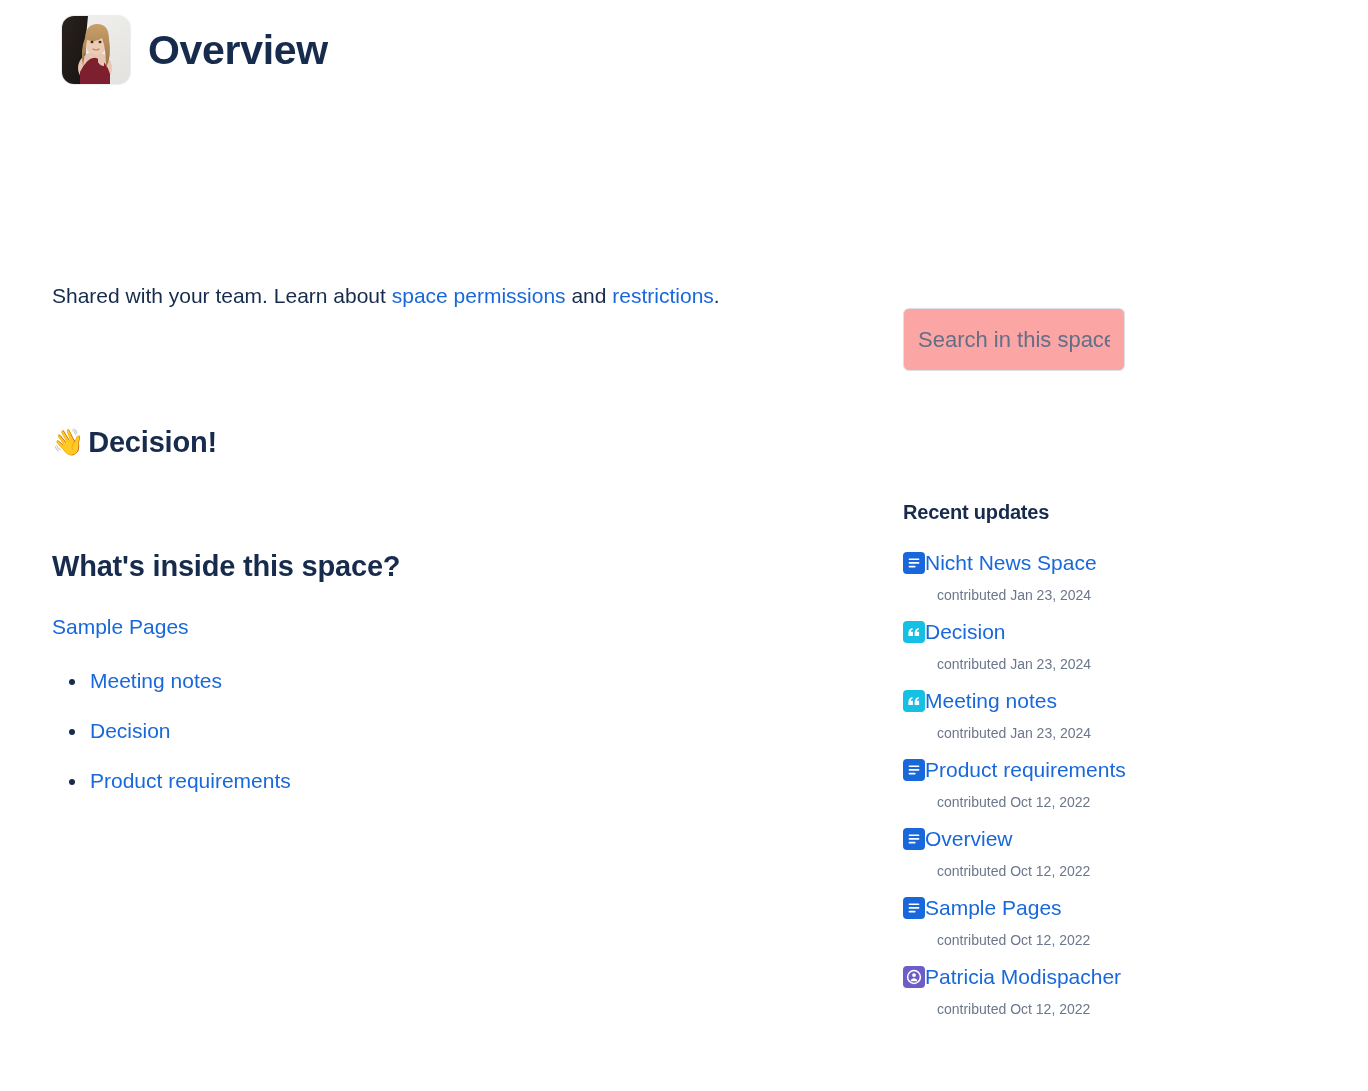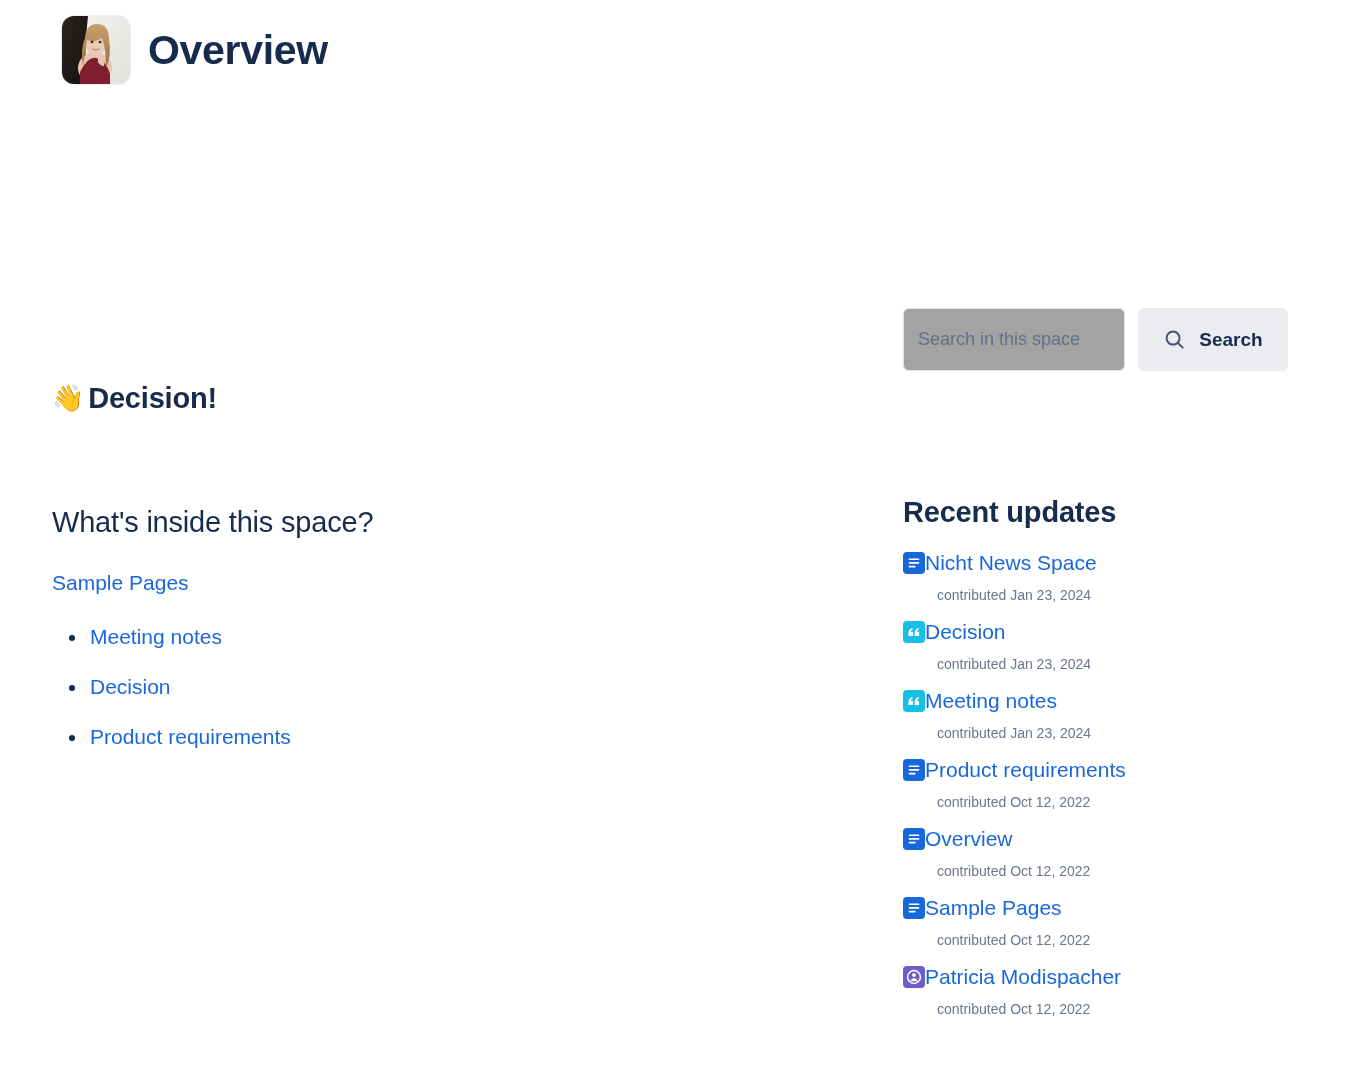--- a/index.html
+++ b/index.html
@@ -107,21 +107,21 @@
   .emoji-pencil {
     font-size: 20px;
     display: inline-block;
     transform: translateY(1px);
     filter: grayscale(100%);
   }
 
   .inside-heading {
     font-size: 29px;
     line-height: 36px;
-    font-weight: 400;
+    font-weight: 700;
     color: #172B4D;
     letter-spacing: -0.2px;
     margin: 88px 0 0 0;
   }
 
   .sample-link-row {
     margin: 29px 0 0 0;
     font-size: 21px;
     line-height: 28px;
   }
@@ -154,23 +154,23 @@
     display: flex;
     align-items: stretch;
     gap: 13px;
     height: 63px;
   }
   .search-input {
     width: 222px;
     box-sizing: border-box;
     border: 1px solid #dfe1e6;
     border-radius: 6px;
-    background: #a3a3a3;
+    background: #fca5a5;
     font-family: "Liberation Sans", sans-serif;
-    font-size: 18px;
+    font-size: 22px;
     color: #172B4D;
     padding: 17px 14px;
     outline: none;
   }
   .search-input::placeholder {
     color: #626f86;
     opacity: 1;
   }
   .search-button {
     display: flex;
@@ -185,21 +185,21 @@
     color: #172B4D;
     font-family: "Liberation Sans", sans-serif;
     font-size: 19px;
     font-weight: 700;
     cursor: pointer;
   }
   .search-button svg { display: block; }
 
   
   .recent-heading {
-    font-size: 29px;
+    font-size: 20px;
     line-height: 36px;
     font-weight: 600;
     letter-spacing: -0.2px;
     color: #172B4D;
     margin: 123px 0 0 0;
   }
   .recent-list {
     margin: 18px 0 0 0;
     padding: 0;
     list-style: none;
@@ -271,20 +271,21 @@
       <path d="M36 40 Q40 38 42 42 L42 50 Q38 50 36 46 Z" fill="#e8c5b2"></path>
     </svg>
   </div>
   <h1 class="page-title">Overview</h1>
 </div>
 
 <div class="content-wrap">
 
   <div class="col-main">
 
+    <p class="intro-para"><span>Shared with your team. Learn about </span><a class="link" href="#">space permissions</a><span> and </span><a class="link" href="#">restrictions</a><span>.</span></p>
 
     <h2 class="greeting-heading">
         <span class="emoji-wave">👋</span>
         <span>Decision!</span>
       </h2>
 
 
     <h2 class="inside-heading">What's inside this space?</h2>
 
     <div class="sample-link-row"><a class="link" href="#">Sample Pages</a></div>
@@ -293,29 +294,20 @@
       <li><a class="link" href="#">Meeting notes</a></li>
       <li><a class="link" href="#">Decision</a></li>
       <li><a class="link" href="#">Product requirements</a></li>
     </ul>
   </div>
 
   <div class="col-side">
 
     <div class="search-row">
       <input class="search-input" type="text" placeholder="Search in this space" style="">
-      <button class="search-button">
-        <span>
-          <svg width="23" height="23" viewBox="0 0 24 24" fill="none" stroke="#44546F" stroke-width="2.1" stroke-linecap="round">
-            <circle cx="10.5" cy="10.5" r="6.8"></circle>
-            <line x1="15.6" y1="15.6" x2="20.5" y2="20.5"></line>
-          </svg>
-        </span>
-        <span>Search</span>
-      </button>
     </div>
 
     <h2 class="recent-heading">Recent updates</h2>
 
     <ul class="recent-list">
 
       <li class="recent-item">
         <div class="recent-line">
           <span class="ru-icon page">
             <svg width="14" height="14" viewBox="0 0 14 14">

